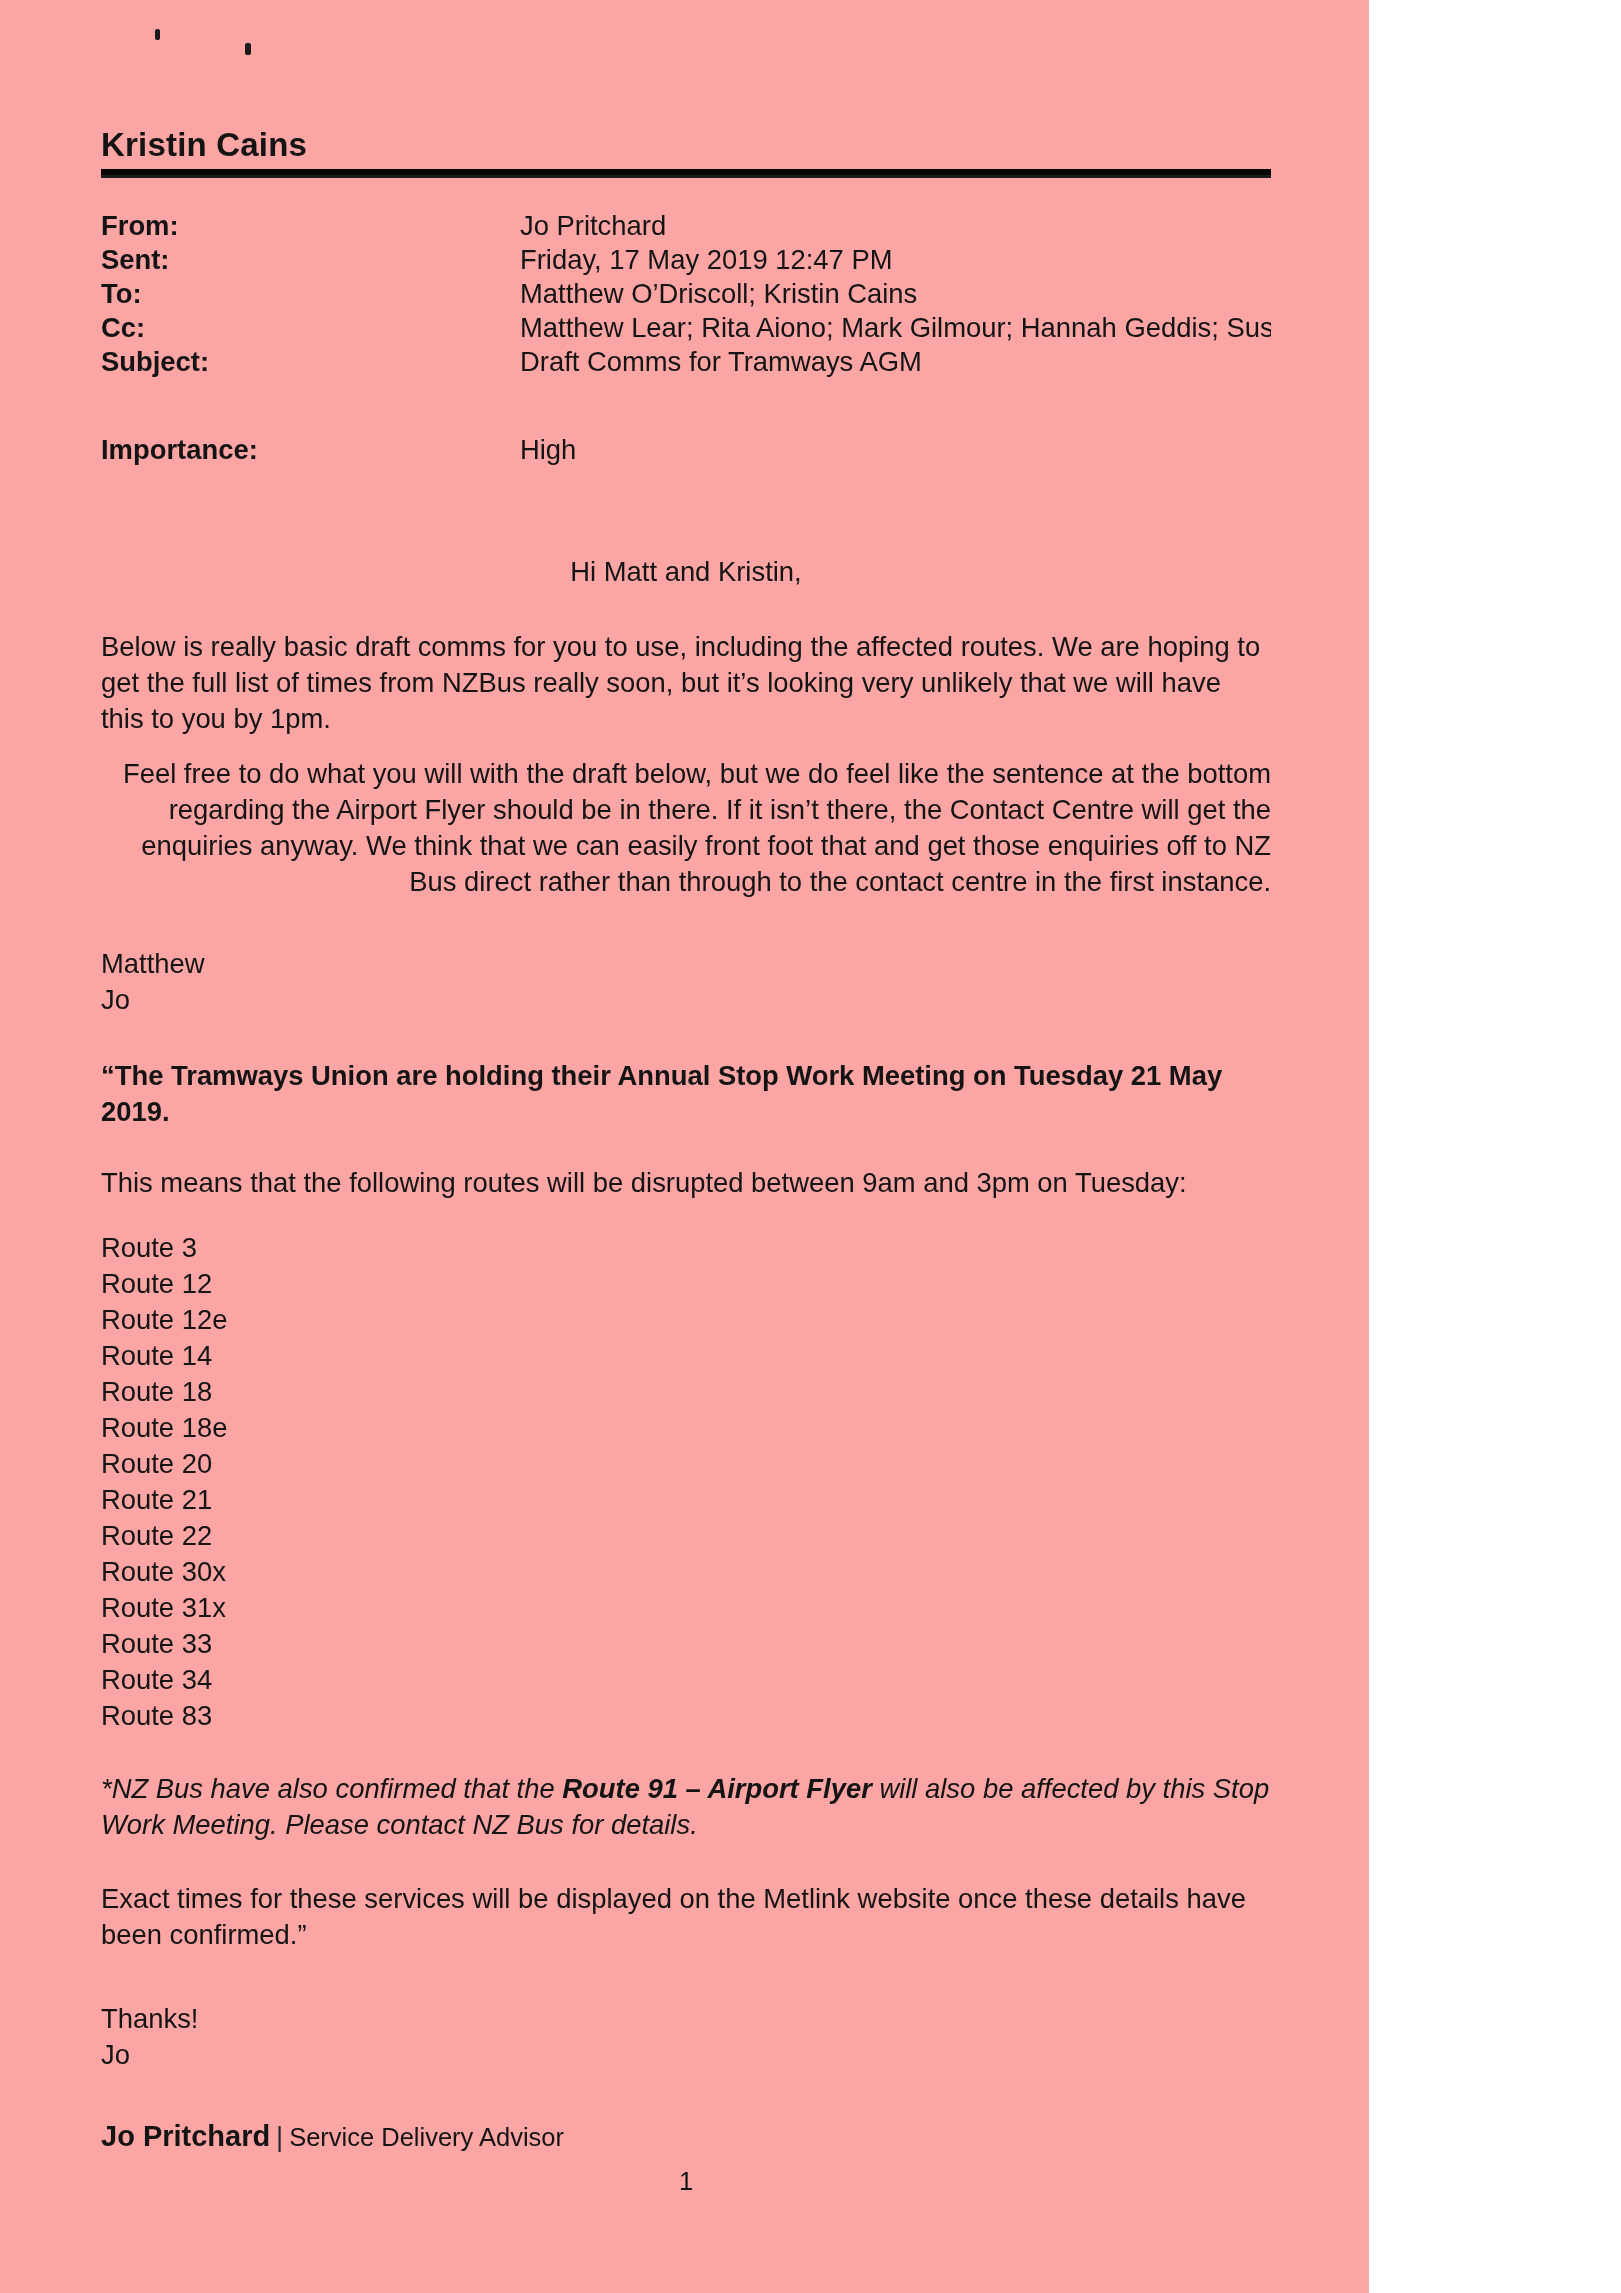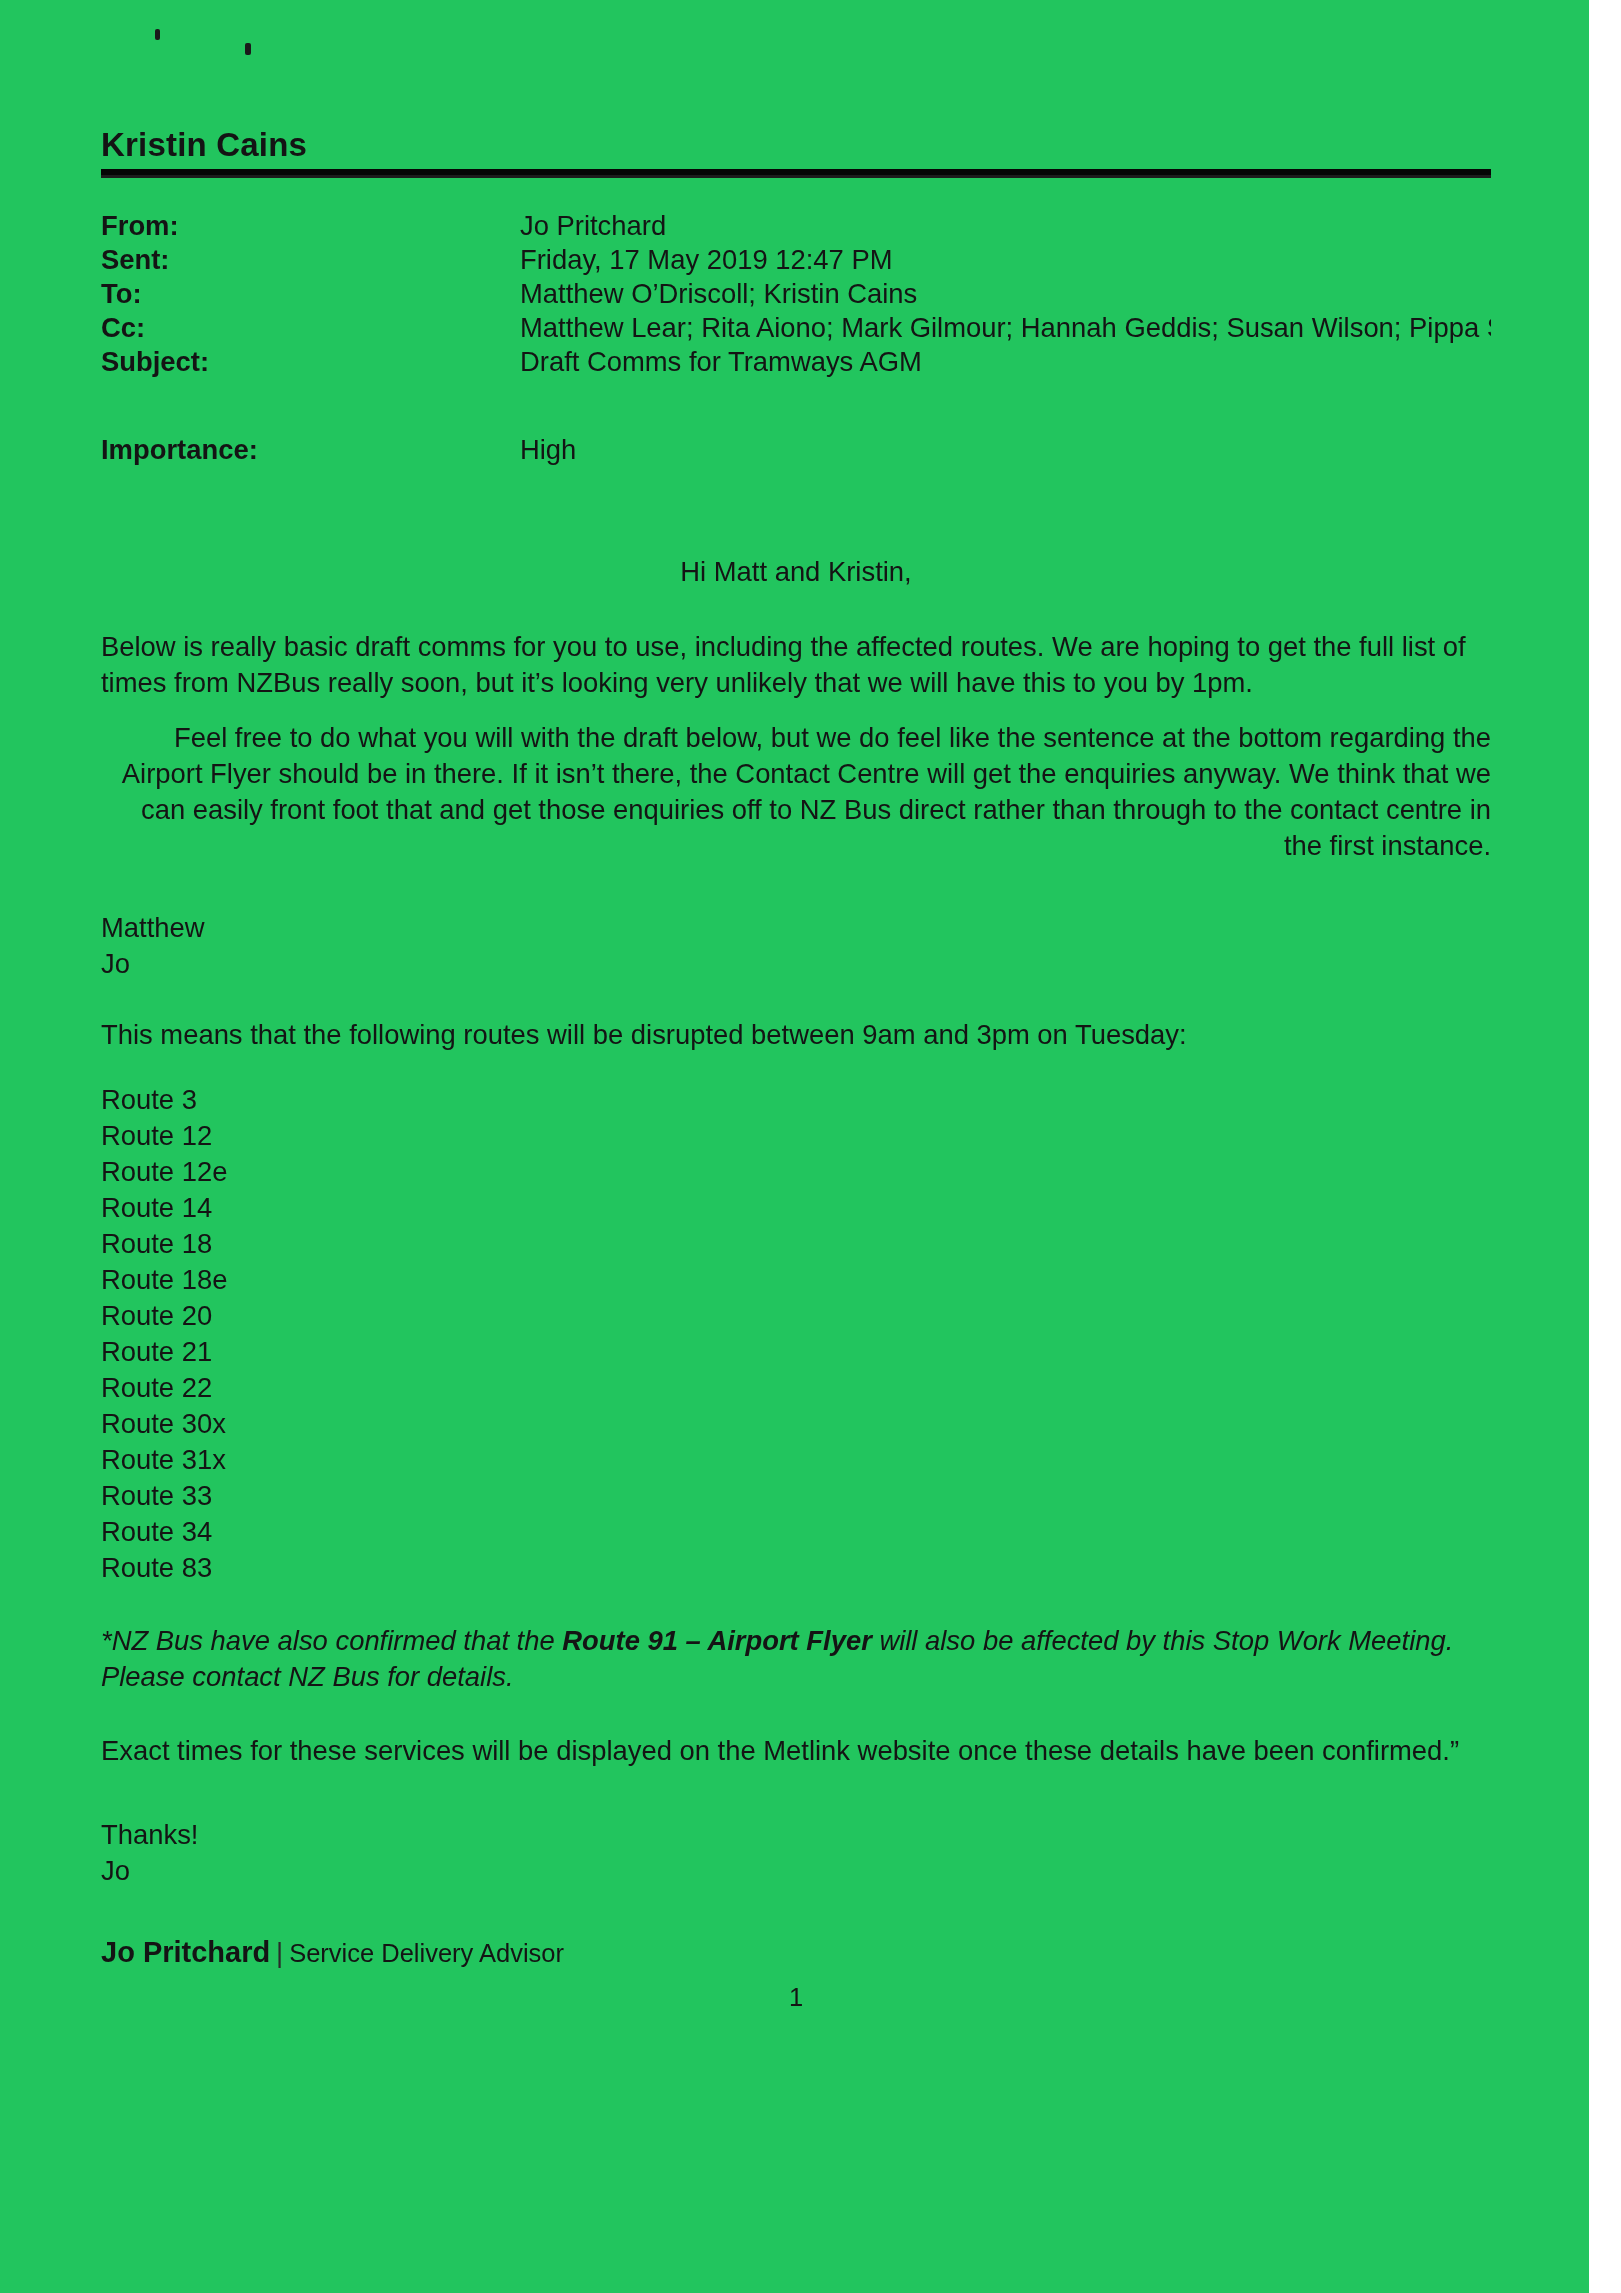--- a/index.html
+++ b/index.html
@@ -1,21 +1,21 @@
 <!DOCTYPE html>
 <html><head>
 <meta charset="utf-8">
 <style>
   * { margin: 0; padding: 0; box-sizing: border-box; }
   html, body { background: #ffffff; }
   .page {
     position: relative;
-    width: 1589px;
+    width: 1369px;
     height: 2294px;
-    background: #22c55e;
+    background: #fca5a5;
     color: #141414;
     font-family: "Liberation Sans", "DejaVu Sans", sans-serif;
     overflow: hidden;
   }
   .content {
     padding: 0 98px 0 101px;
   }
   .speck {
     position: absolute;
     background: #1a1a1a;
@@ -114,20 +114,21 @@
 
       <p class="greeting">Hi Matt and Kristin,</p>
 
       <p class="para-below">Below is really basic draft comms for you to use, including the affected routes. We are hoping to get the full list of times from NZBus really soon, but it’s looking very unlikely that we will have this to you by 1pm.</p>
 
       <p class="para-feel">Feel free to do what you will with the draft below, but we do feel like the sentence at the bottom regarding the Airport Flyer should be in there. If it isn’t there, the Contact Centre will get the enquiries anyway. We think that we can easily front foot that and get those enquiries off to NZ Bus direct rather than through to the contact centre in the first instance.</p>
 
       <p class="cheers">Matthew</p>
       <p>Jo</p>
 
+      <p class="quote-heading">“The Tramways Union are holding their Annual Stop Work Meeting on Tuesday 21 May 2019.</p>
 
       <p class="routes-intro">This means that the following routes will be disrupted between 9am and 3pm on Tuesday:</p>
 
       <div class="routes-list">
         <div class="route-item">Route 3</div>
         <div class="route-item">Route 12</div>
         <div class="route-item">Route 12e</div>
         <div class="route-item">Route 14</div>
         <div class="route-item">Route 18</div>
         <div class="route-item">Route 18e</div>

